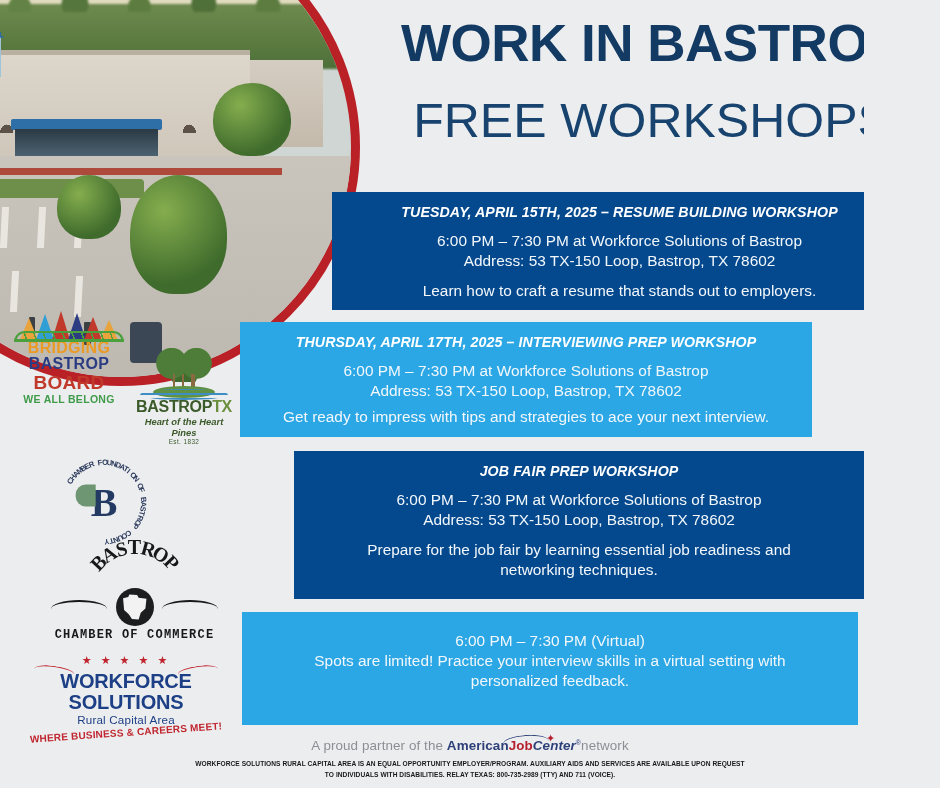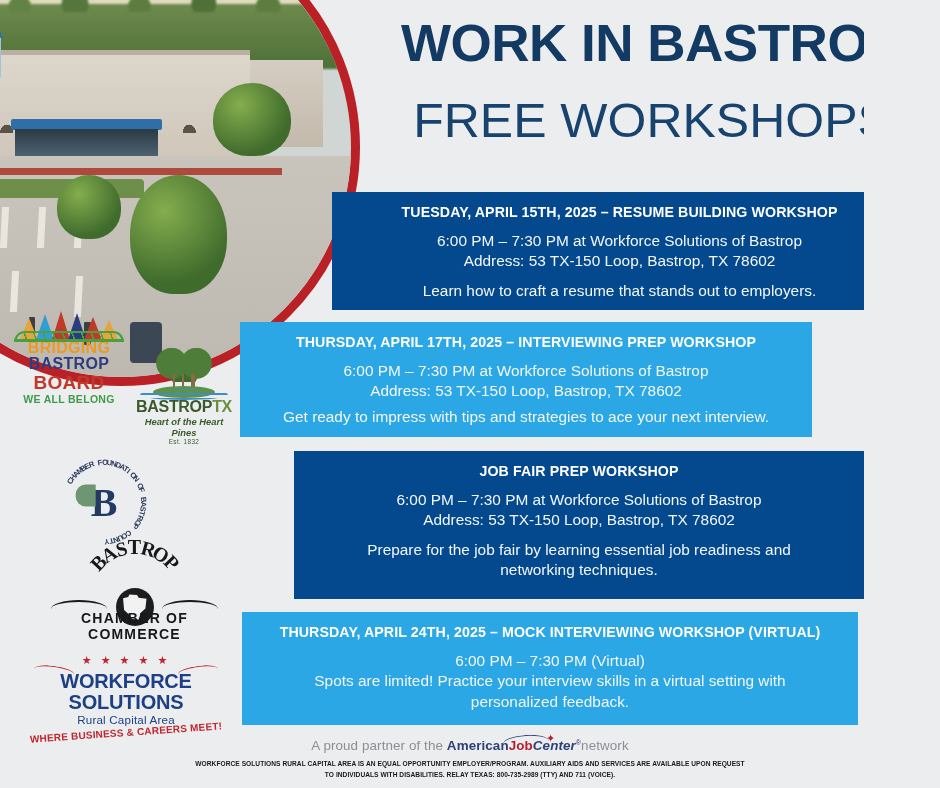--- a/index.html
+++ b/index.html
@@ -78,21 +78,21 @@
     position:absolute;left:372px;top:96px;width:560px;
     font-size:49px;font-weight:normal;letter-spacing:0px;
     color:#17436e;line-height:1;text-align:center;
     transform:scaleX(1.02);transform-origin:center;
   }
 
   
   .card{position:absolute;box-sizing:border-box;text-align:center;color:#ffffff;padding:10px 14px;}
   .card.dark{background:#04498e;}
   .card.light{background:#2ba7e5;}
-  .card .hdr{font-size:14.2px;font-weight:bold;letter-spacing:0.1px;line-height:1.42;}
+  .card .hdr{font-size:14.2px;font-weight:bold;letter-spacing:0.1px;line-height:1.42;font-style:italic;}
   .card .body{font-size:15.4px;font-weight:normal;line-height:1.32;color:#f2f7fb;}
   .card .spacer{height:9px;}
   .card .blurb{font-size:15.4px;line-height:1.3;color:#f2f7fb;}
 
   #card1{left:332px;top:192px;width:575px;height:118px;}
   #card2{left:240px;top:322px;width:572px;height:115px;}
   #card3{left:294px;top:451px;width:570px;height:148px;}
   #card4{left:242px;top:612px;width:616px;height:113px;}
 
   
@@ -146,22 +146,22 @@
   .bcc-arc{position:relative;height:40px;}
   .bcc-arc span{position:absolute;left:50%;top:38px;font-size:20px;font-weight:bold;
       color:#16181a;font-family:"Liberation Serif",serif;transform-origin:0 0;}
   .bcc-badge{position:absolute;left:50%;top:28px;transform:translateX(-50%);
       width:38px;height:38px;border-radius:50%;background:#1b1d1f;}
   .bcc-star{position:absolute;left:50%;top:34px;transform:translateX(-50%);
       width:26px;height:26px;background:#f2f2f2;
       clip-path:polygon(6% 16%,26% 12%,30% 2%,60% 4%,66% 14%,96% 18%,92% 56%,74% 72%,66% 98%,40% 96%,28% 78%,10% 62%);}
   .bcc-flourish{position:absolute;top:40px;width:56px;height:16px;
       border-top:2px solid #16181a;border-radius:50%;}
-  .bcc-sub{position:absolute;left:0;bottom:0;width:100%;font-size:14px;font-weight:bold;
-      letter-spacing:1.2px;color:#16181a;font-family:Liberation Sans, sans-serif;}
+  .bcc-sub{position:absolute;left:0;bottom:0;width:100%;font-size:12px;font-weight:bold;
+      letter-spacing:1.2px;color:#16181a;font-family:Liberation Mono, monospace;}
 
   
   #logo-wfs{left:28px;top:655px;width:196px;height:66px;text-align:center;}
   .wfs-stars{font-size:11px;color:#c0262f;letter-spacing:3px;line-height:1;}
   .wfs-swoosh{position:relative;height:5px;}
   .wfs-swoosh:before,.wfs-swoosh:after{content:"";position:absolute;top:0;width:40px;height:10px;
       border-top:1.5px solid #c0262f;border-radius:50%;}
   .wfs-swoosh:before{left:6px;transform:rotate(8deg);}
   .wfs-swoosh:after{right:6px;transform:rotate(-8deg);}
   .wfs-main{font-size:20px;font-weight:bold;color:#1c3f86;letter-spacing:-.2px;line-height:1.05;}
@@ -241,21 +241,20 @@
     <div class="hdr">JOB FAIR PREP WORKSHOP</div>
     <div class="spacer"></div>
     <div class="body">6:00 PM – 7:30 PM  at Workforce Solutions of Bastrop</div>
     <div class="body">Address:  53 TX-150 Loop, Bastrop, TX 78602</div>
     <div class="spacer"></div>
     <div class="blurb">Prepare for the job fair by learning essential job readiness and</div>
     <div class="blurb">networking techniques.</div>
   </div>
 
   <div id="card4" class="card light">
-    <div class="hdr">THURSDAY, APRIL 24TH, 2025 – MOCK INTERVIEWING WORKSHOP (VIRTUAL)</div>
     <div class="spacer"></div>
     <div class="body">6:00 PM – 7:30 PM (Virtual)</div>
     <div class="blurb">Spots are limited! Practice your interview skills in a virtual setting with</div>
     <div class="blurb">personalized feedback.</div>
   </div>
 
   <div id="logo-bbb" class="logo">
     <div class="bbb-trees">
       <div class="bbb-t" style="left:6px;border-bottom:22px solid #e8a33c"></div>
       <div class="bbb-t" style="left:22px;border-bottom:26px solid #2f9fd6"></div>

